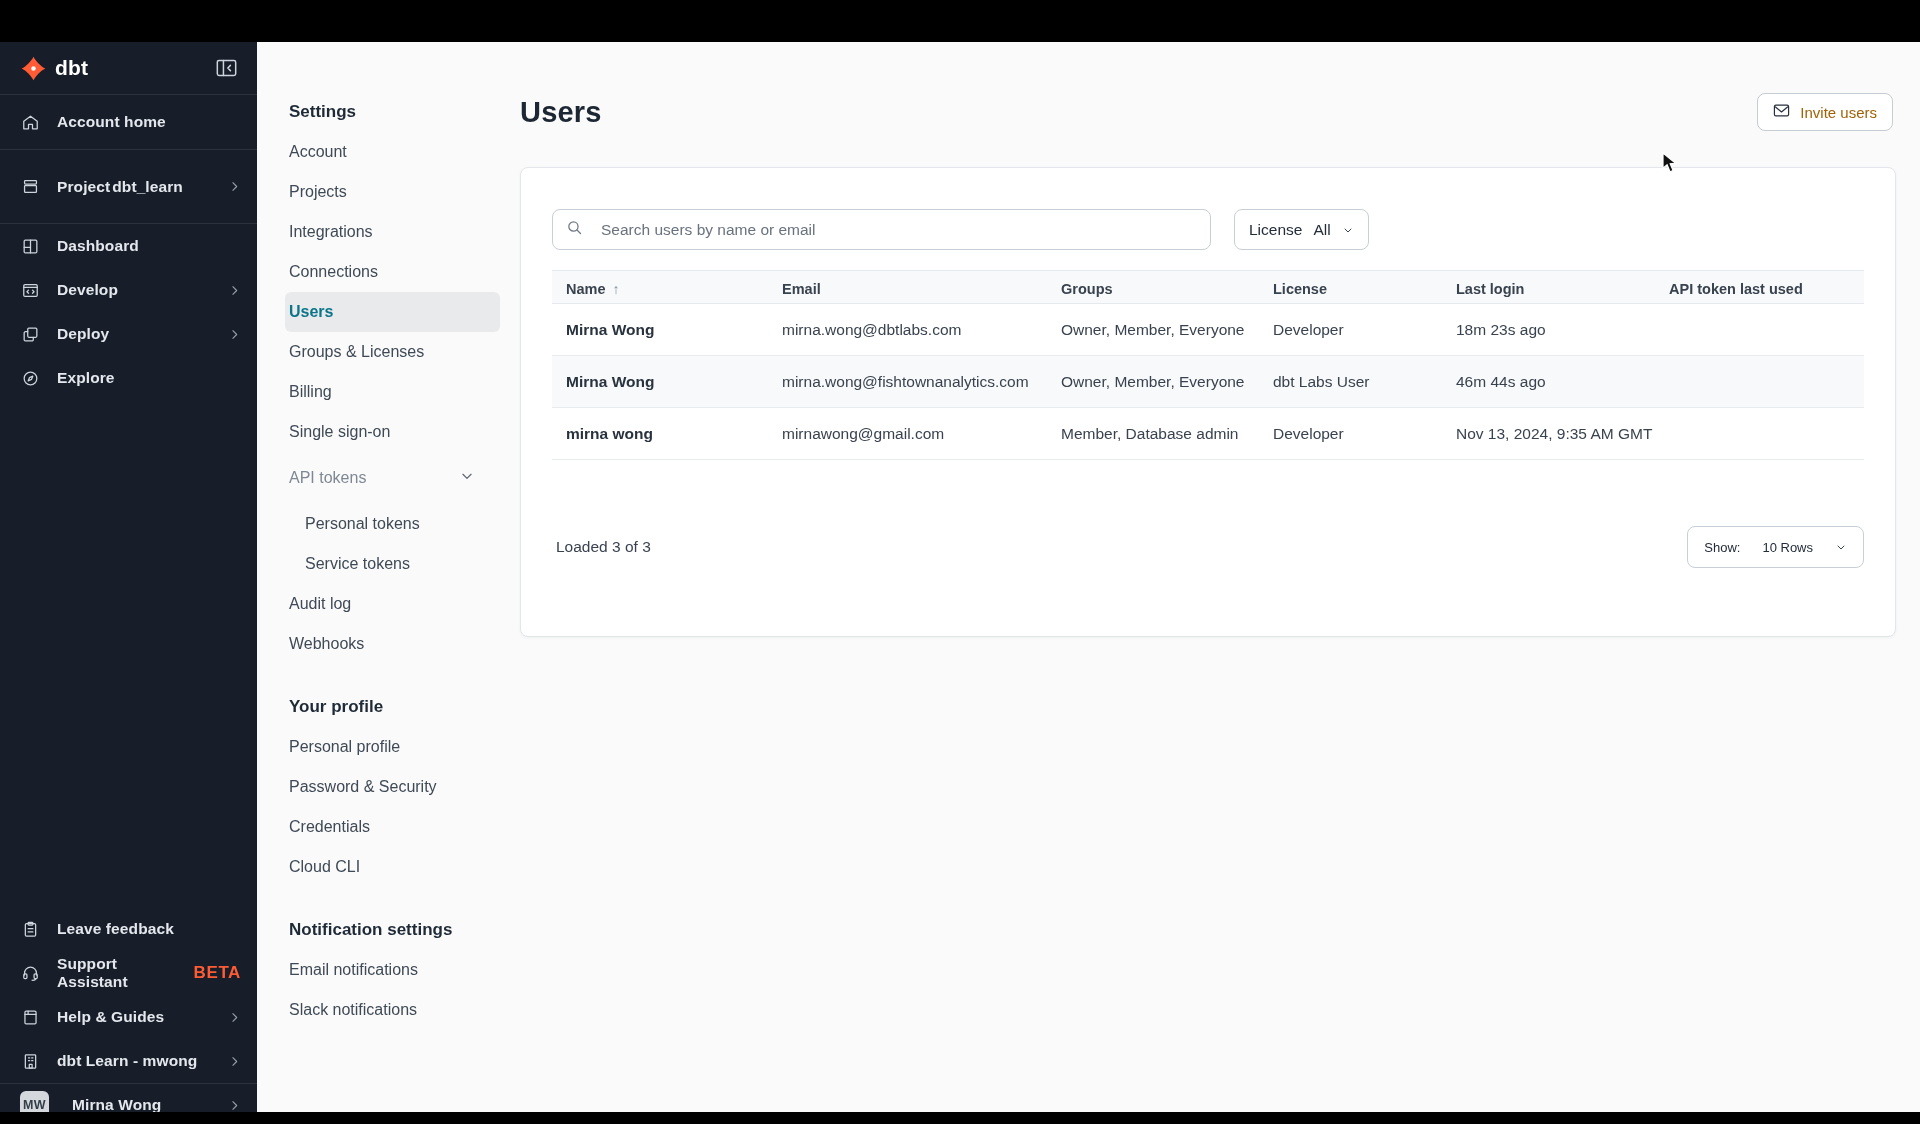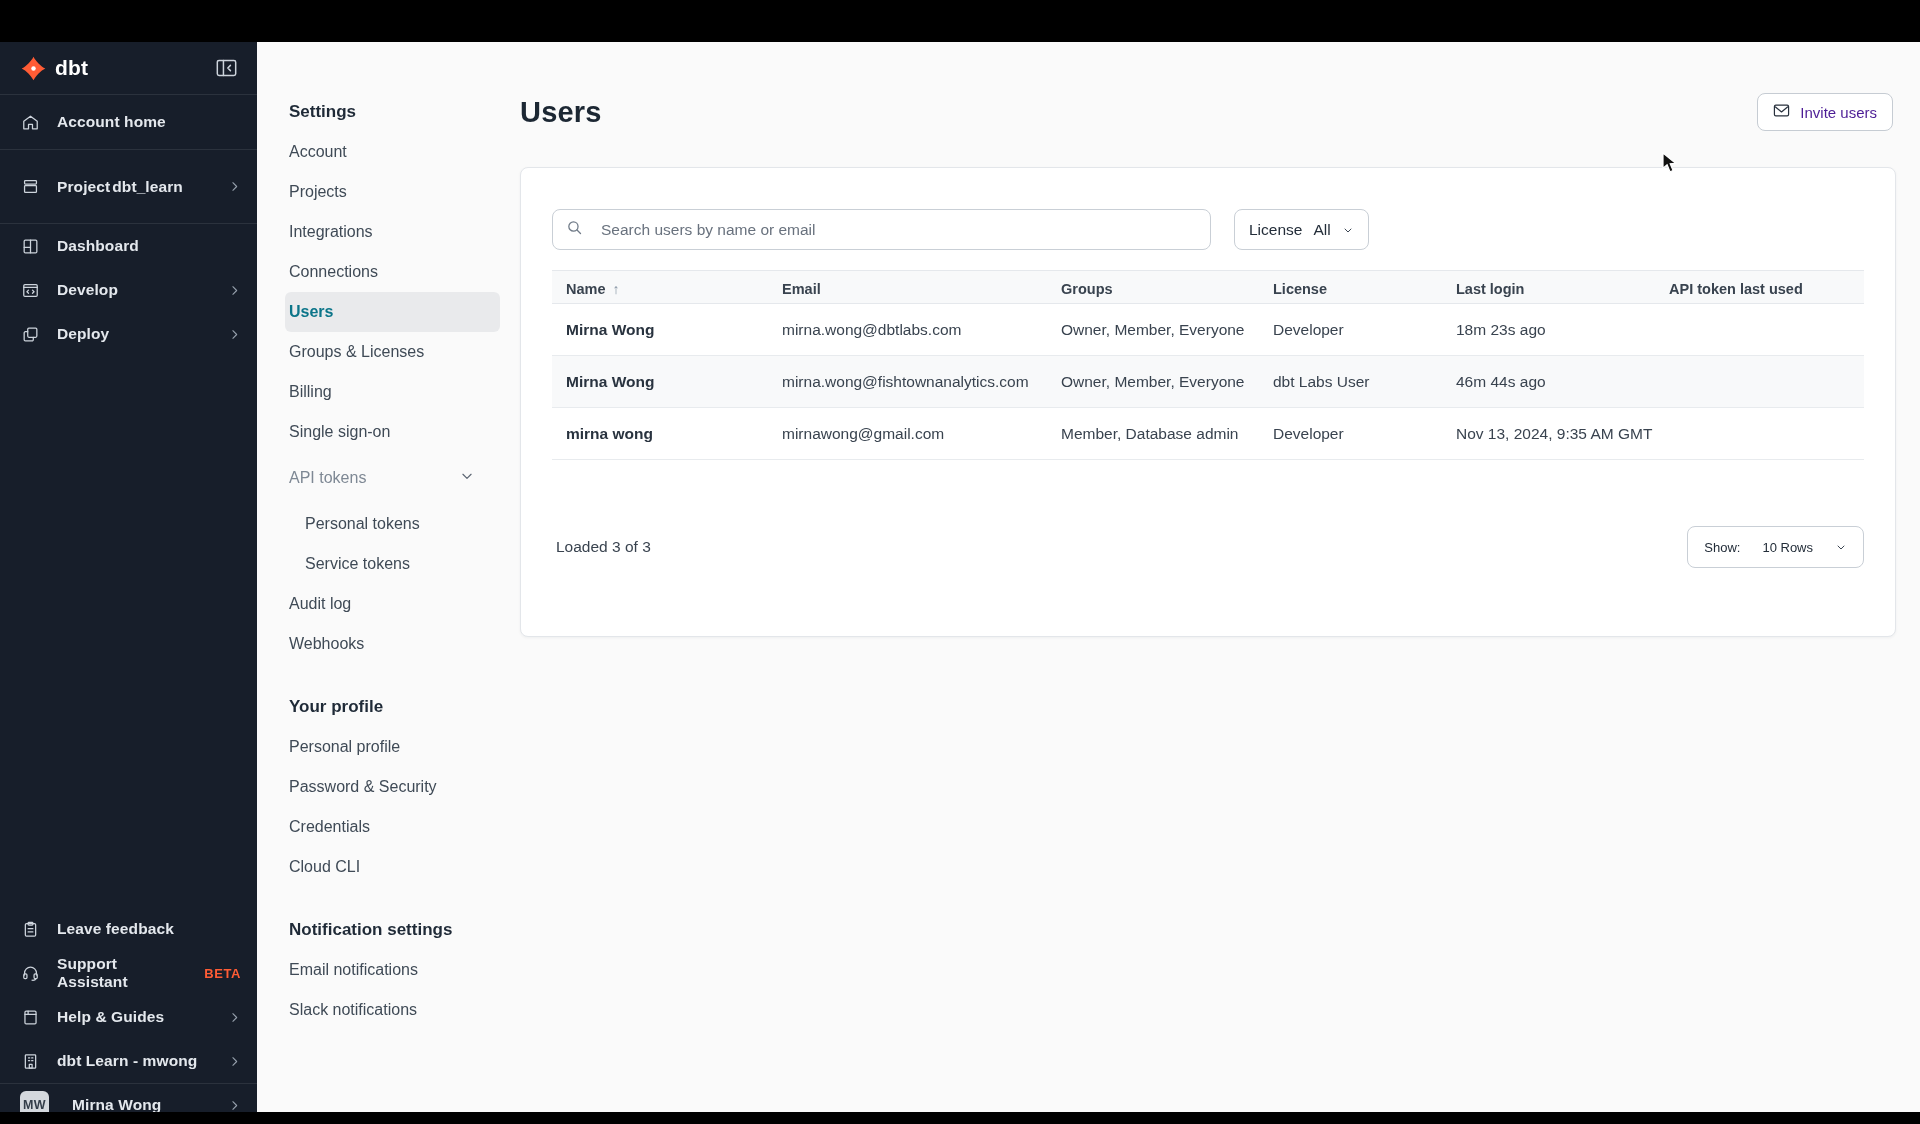--- a/index.html
+++ b/index.html
@@ -26,42 +26,42 @@
   .logo-mark svg { width:27px; height:27px; display:block; }
   .logo-text { color:#fff; font-size:21px; font-weight:700; margin-left:8px; letter-spacing:.2px; }
   .collapse-btn { margin-left:auto; color:#cdd4dc; display:flex; cursor:pointer; }
   .collapse-btn svg { width:21px; height:18px; stroke:currentColor; fill:none; stroke-width:1.7; stroke-linecap:round; stroke-linejoin:round; }
 
   .sb-account { height:55px;align-items:center; }
   .sb-project { height:74px; }
   .sb-project .two-line { display:flex; gap:2px; }
   .sb-item { height:44px; }
   .sb-bottom-start { margin-top:auto; }
-  .beta { color:#ff5c35; font-size:13px; font-weight:700; letter-spacing:.6px; margin-left:9px; }
+  .beta { color:#ff5c35; font-size:17px; font-weight:700; letter-spacing:.6px; margin-left:9px; }
   .sb-user { height:40px; padding-top:2px; }
   .mw-avatar { width:29px; height:29px; border-radius:6px; background:#d4d8dd; color:#343e4a;
     font-size:12.5px; font-weight:700; display:flex; align-items:center; justify-content:center; flex:0 0 29px; letter-spacing:.3px; }
   .sb-user .label { margin-left:6px; }
 
   
   .settings-nav { position:absolute; top:42px; left:257px; width:263px; padding:50px 0 0 32px; }
   .set-title { font-size:17px; font-weight:700; color:#1f2a37; height:40px; line-height:40px; }
   .set-item { font-size:16px; color:#3f4a56; height:40px; line-height:40px; cursor:pointer; margin-right:20px; white-space:nowrap; }
   .set-item.active { color:#0c7589; font-weight:700; background:#e9eaec; border-radius:6px; padding-left:4px; margin-left:-4px; }
   .set-item.muted { color:#7e8894; display:flex; align-items:center; justify-content:space-between; padding-right:26px; margin-top:6px; margin-bottom:6px; }
   .set-item.muted svg { width:14px; height:14px; stroke:#5b6572; fill:none; stroke-width:2; stroke-linecap:round; stroke-linejoin:round; }
   .set-item.sub { padding-left:16px; }
   .set-header { font-size:17px; font-weight:700; color:#1f2a37; height:40px; line-height:40px; margin-top:23px; }
 
   
   .main { position:absolute; top:42px; left:520px; width:1376px; }
   .main-header { display:flex; justify-content:space-between; align-items:center; margin-top:50px; height:40px; margin-right:3px; }
   .page-title { font-size:29px; font-weight:700; color:#1c2733; letter-spacing:.2px; }
   .invite-btn { display:flex; align-items:center; gap:10px; height:38px; padding:0 15px;
-    background:#fff; border:1px solid #c6ccd3; border-radius:8px; font-size:15px; color:#4c1d95; cursor:pointer; }
+    background:#fff; border:1px solid #c6ccd3; border-radius:8px; font-size:15px; color:#a16207; cursor:pointer; }
   .invite-btn svg { width:17px; height:15px; stroke:#28313d; fill:none; stroke-width:1.7; stroke-linecap:round; stroke-linejoin:round; }
 
   .card { margin-top:35px; height:470px; background:#fff; border:1px solid #e3e6ea; border-radius:8px;
     box-shadow:0 1px 3px rgba(25,35,50,.05); padding:41px 31px 0 31px; }
   .controls { display:flex; align-items:center; }
   .search-box { width:659px; height:41px; border:1px solid #c9cfd6; border-radius:8px; background:#fff;
     display:flex; align-items:center; gap:18px; padding:0 13px; }
   .search-box svg { width:17px; height:17px; stroke:#6f7a87; fill:none; stroke-width:1.8; stroke-linecap:round; }
   .search-box input { border:none; outline:none; flex:1; font-size:15.5px; color:#28313d; background:transparent; font-family:"Liberation Sans",sans-serif; }
   .search-box input::placeholder { color:#69727e; }
@@ -171,20 +171,29 @@
         </svg>
     </span>
     <span class="label">Deploy</span>
     <span class="sb-chevron">
       <svg viewBox="0 0 24 24">
           <polyline points="9 5 16 12 9 19"></polyline>
         </svg>
     </span>
   </div>
 
+  <div class="sb-row sb-item">
+    <span class="sb-icon">
+      <svg viewBox="0 0 24 24">
+          <circle cx="12" cy="12" r="8"></circle>
+          <path d="M15 9 L13.2 13.2 L9 15 L10.8 10.8 Z"></path>
+        </svg>
+    </span>
+    <span class="label">Explore</span>
+  </div>
 
   <div class="sb-row sb-item sb-bottom-start">
     <span class="sb-icon">
       <svg viewBox="0 0 24 24">
           <rect x="5.5" y="4.5" width="13" height="16" rx="1.5"></rect>
           <rect x="9" y="3" width="6" height="3.5" rx="1"></rect>
           <line x1="9" y1="11" x2="15" y2="11"></line>
           <line x1="9" y1="15" x2="15" y2="15"></line>
         </svg>
     </span>

